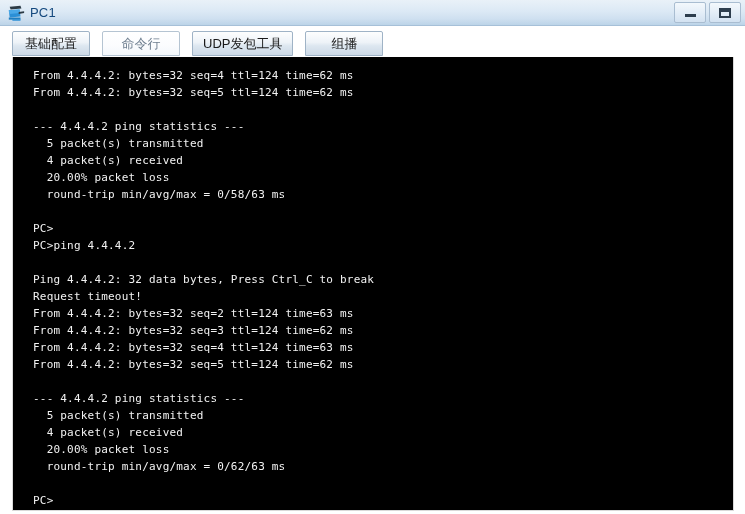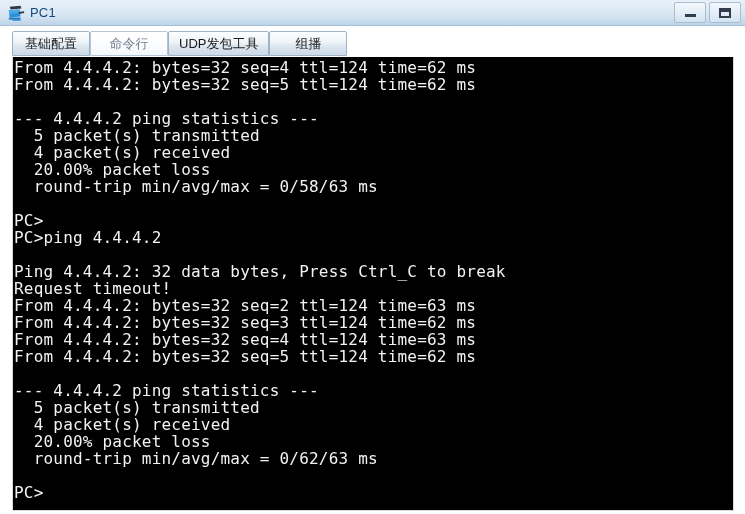--- a/index.html
+++ b/index.html
@@ -90,21 +90,21 @@
     height: 30px;
     background: #ffffff;
     display: flex;
     align-items: flex-end;
     padding-left: 12px;
     box-sizing: border-box;
   }
   .tab {
     height: 25px;
     min-width: 78px;
-    margin-right: 0;
+    margin-right: 12px;
     display: flex;
     align-items: center;
     justify-content: center;
     font-size: 13px;
     color: #1a1a1a;
     border: 1px solid #9fb3c6;
     border-radius: 2px 2px 0 0;
     background: linear-gradient(to bottom, #fdfefe 0%, #eef3f8 45%, #dde7f0 60%, #ccd9e6 100%);
     box-sizing: border-box;
     padding: 0 10px;
@@ -123,24 +123,24 @@
     top: 57px;
     width: 722px;
     height: 454px;
     background: #000000;
     border: 1px solid #d9d9d9;
     border-top: none;
     box-sizing: border-box;
     overflow: hidden;
   }
   .term {
-    padding: 2px 0 0 1px;
-    margin: 0;
+    padding: 2px 0 0 12px;
+    margin: 8px;
     font-family: "DejaVu Sans Mono", "Liberation Mono", monospace;
-    font-size: 16px;
+    font-size: 11px;
     line-height: 17px;
     color: #f2f2f2;
     white-space: pre;
     letter-spacing: 0.2px;
   }
   .term .blank { display: block; height: 17px; }
 </style>
 </head>
 <body>
 

